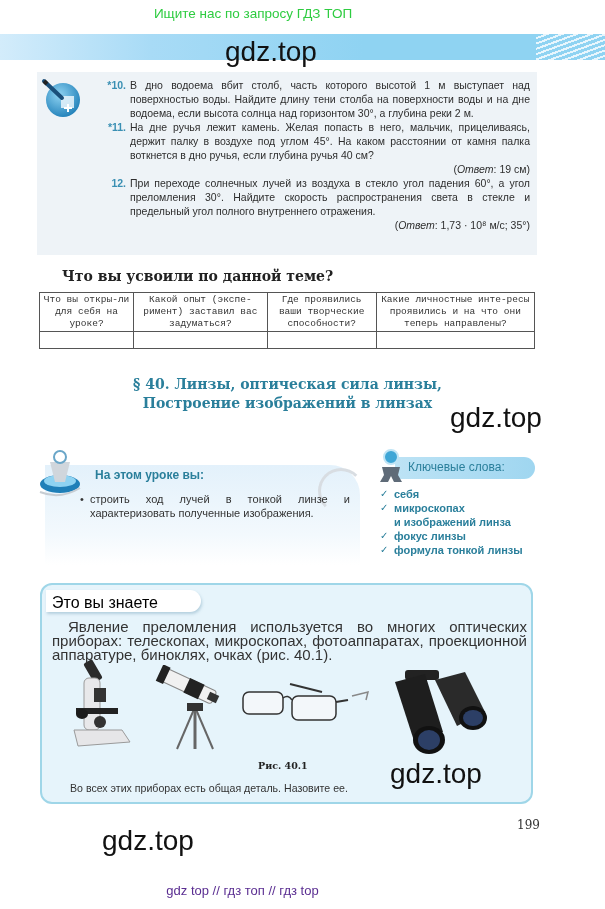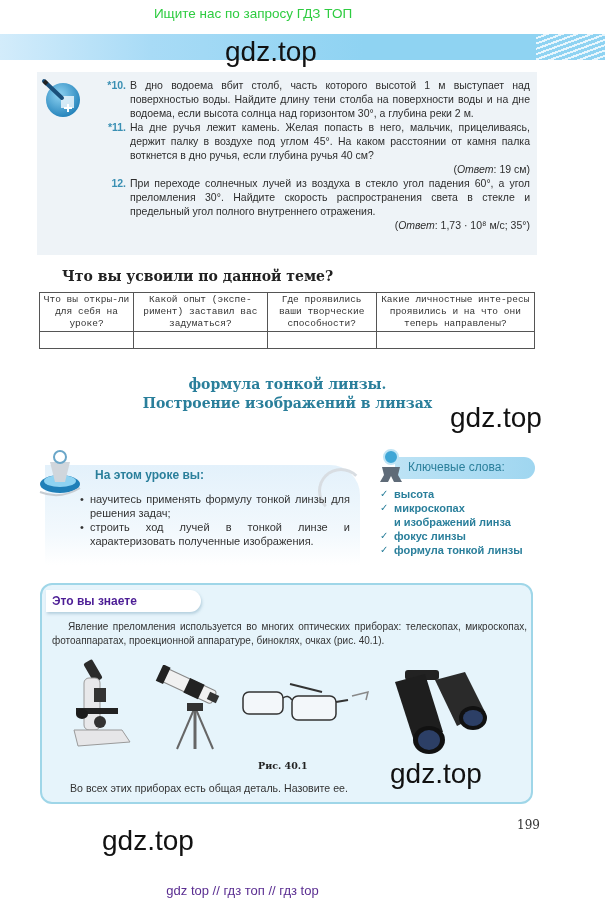--- a/index.html
+++ b/index.html
@@ -60,22 +60,22 @@
   .kw-list { left: 380px; top: 487px; margin: 0; padding: 0; list-style: none;
              font-family: "Liberation Sans", sans-serif; font-weight: bold; font-size: 11px; line-height: 14px; color: #2a7f9b; }
   .kw-list li { position: relative; padding-left: 14px; }
   .kw-check { position: absolute; left: 0; color: #2a7f9b; font-weight: normal; font-size: 10px; }
 
   
   .know-box { left: 40px; top: 583px; width: 493px; height: 221px; background: #e6f4fb;
               border: 2px solid #9fd6e8; border-radius: 12px; box-sizing: border-box; }
   .know-tab { left: 46px; top: 590px; width: 155px; height: 22px; background: #ffffff; border-radius: 0 12px 12px 0;
               box-shadow: 1px 2px 3px rgba(90,140,170,0.35); }
-  .know-title { left: 52px; top: 594px; font-family: "Liberation Sans", sans-serif; font-weight: bold; font-size: 12px; color: #4c1d95; }
-  .know-text { left: 52px; top: 620px; width: 475px; font-family: "Liberation Sans", sans-serif; font-size: 10px; line-height: 14px; color: #333; text-indent: 16px; text-align: justify; }
+  .know-title { left: 52px; top: 594px; font-family: "Liberation Sans", sans-serif; font-weight: normal; font-size: 16px; color: #000000; }
+  .know-text { left: 52px; top: 620px; width: 475px; font-family: "Liberation Sans", sans-serif; font-size: 15px; line-height: 14px; color: #333; text-indent: 16px; text-align: justify; }
   .fig-caption { left: 258px; top: 760px; font-family: "DejaVu Serif", serif; font-weight: bold; font-size: 9.5px; color: #222; }
   .know-question { left: 70px; top: 782px; font-family: "Liberation Sans", sans-serif; font-size: 10.6px; color: #333; }
 
   .page-num { left: 517px; top: 818px; font-family: "DejaVu Serif", serif; font-size: 12px; color: #333; }
   .promo-bottom { left: 0; top: 883px; width: 485px; text-align: center; font-family: "Liberation Sans", sans-serif;
                   font-size: 13px; color: #5a2d91; }
 </style>
 </head>
 <body>
 
@@ -132,52 +132,51 @@
   <tr class="empty">
     <td></td>
     <td></td>
     <td></td>
     <td></td>
   </tr>
 </tbody>
   </table>
 
 <div class="abs sec-title">
-  <div>формула тонкой линзы.</div>
+  <div>§ 40. Линзы, оптическая сила линзы,</div>
   <div>Построение изображений в линзах</div>
 </div>
 <div class="abs watermark" style="left:450px; top:404px;">gdz.top</div>
 
 <div class="abs goals-box"></div>
 <div class="abs goals-arc"></div>
 <div class="abs goals-icon">
   <svg width="44" height="50" viewBox="0 0 44 50">
     <ellipse cx="22" cy="36" rx="20" ry="9" fill="#1f7fb8"></ellipse>
     <ellipse cx="22" cy="33" rx="16" ry="6" fill="#8fd3f2"></ellipse>
     <path d="M12 14 L32 14 L27 34 L17 34 Z" fill="#d0d6dc"></path>
     <circle cx="22" cy="9" r="6" fill="none" stroke="#6aa6c8" stroke-width="2"></circle>
     <path d="M2 44 Q22 52 42 40" fill="none" stroke="#c7cdd3" stroke-width="2"></path>
   </svg>
 </div>
 <div class="abs goals-title">На этом уроке вы:</div>
 <ul class="abs goals-list">
-  <li>научитесь применять формулу тонкой линзы для решения задач;</li>
   <li>строить ход лучей в тонкой линзе и характеризовать полученные изображения.</li>
 </ul>
 
 <div class="abs kw-pill"></div>
 <div class="abs kw-icon">
   <svg width="26" height="34" viewBox="0 0 26 34">
     <circle cx="13" cy="8" r="7" fill="#3fa6d6" stroke="#bfe4f5" stroke-width="2"></circle>
     <path d="M4 18 L22 18 L20 26 L24 33 L16 33 L13 27 L10 33 L2 33 L6 26 Z" fill="#5f6b78"></path>
   </svg>
 </div>
 <div class="abs kw-title">Ключевые слова:</div>
 <ul class="abs kw-list">
-  <li><span class="kw-check">✓</span><span>высота</span></li>
+  <li><span class="kw-check">✓</span><span>себя</span></li>
   <li><span class="kw-check">✓</span><span>микроскопах</span></li>
   <li><span>и изображений линза</span></li>
   <li><span class="kw-check">✓</span><span>фокус линзы</span></li>
   <li><span class="kw-check">✓</span><span>формула тонкой линзы</span></li>
 </ul>
 
 <div class="abs know-box"></div>
 <div class="abs know-tab"></div>
 <div class="abs know-title">Это вы знаете</div>
 <div class="abs know-text">Явление преломления используется во многих оптических приборах: телескопах, микроскопах, фотоаппаратах, проекционной аппаратуре, биноклях, очках (рис. 40.1).</div>

